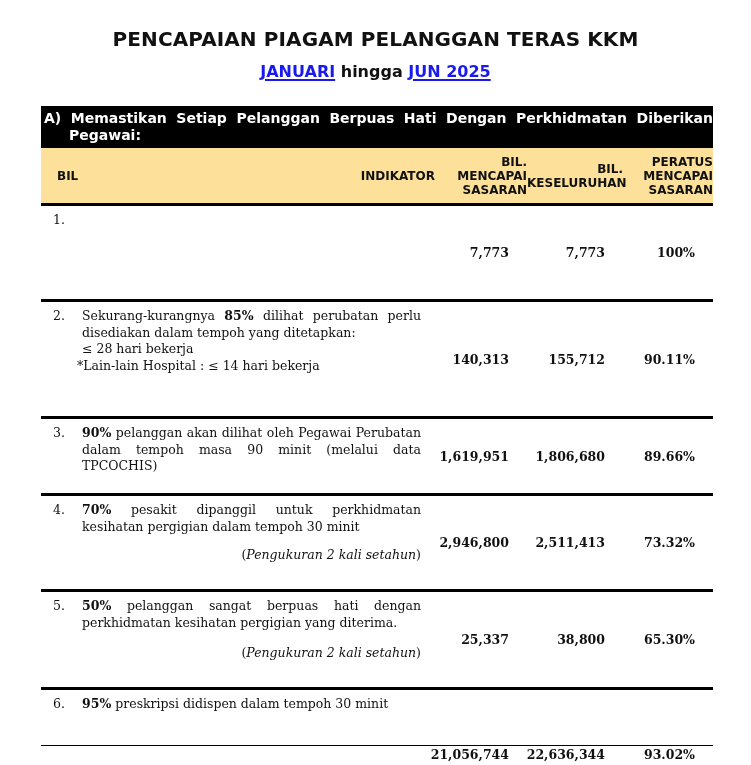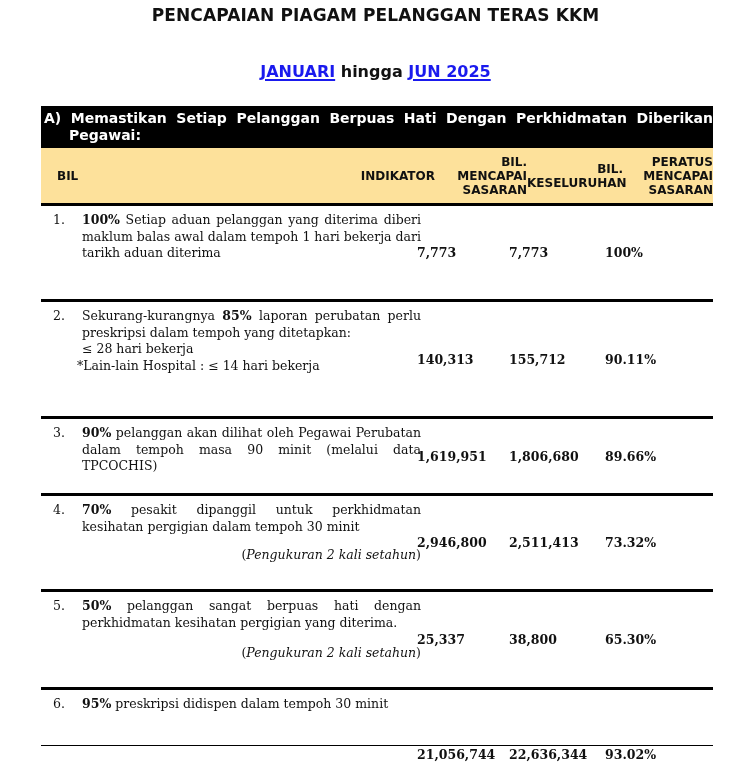--- a/index.html
+++ b/index.html
@@ -1,18 +1,18 @@
 <!DOCTYPE html>
 <html><head>
 <meta charset="utf-8">
 <style>
   html,body{margin:0;padding:0;background:#fff;}
   body{width:751px;height:765px;position:relative;overflow:hidden;color:#111;}
   .title{position:absolute;left:0;width:751px;text-align:center;font-family:"DejaVu Sans",sans-serif;font-weight:bold;}
-  .t1{top:5px;font-size:17px;letter-spacing:0.1px;}
+  .t1{top:27px;font-size:20px;letter-spacing:0.1px;}
   .t2{top:42px;font-size:16px;margin-top:20px;}
   .t2 .lnk{color:#1a1aee;text-decoration:underline;text-decoration-thickness:2px;text-underline-offset:2px;}
   .tbl{position:absolute;left:41px;top:106px;width:672px;}
   .sec{background:#000;color:#fff;font-family:"DejaVu Sans",sans-serif;font-weight:bold;font-size:14px;line-height:17px;padding:4px 0 6px 3px;height:32px;box-sizing:content-box;}
   .sec .l1{display:flex;justify-content:space-between;padding-right:0;}
   .sec .l2{padding-left:25px;}
   .hdr{background:#fde19b;height:55px;display:flex;align-items:center;font-family:"DejaVu Sans",sans-serif;font-weight:bold;font-size:12px;line-height:14px;border-bottom:3px solid #000;box-sizing:border-box;height:58px;}
   .hdr div{text-align:right;}
   .c-bil{width:38px;}
   .c-ind{width:356px;}
@@ -21,21 +21,21 @@
   .c-c{width:90px;}
   .hdr .c-bil{text-align:left;padding-left:16px;box-sizing:border-box;}
   .row{position:relative;display:flex;border-bottom:3px solid #000;font-family:"DejaVu Serif",serif;font-size:12.5px;}
   .row.last{border-bottom:1.5px solid #000;}
   .num{width:38px;box-sizing:border-box;padding:6px 0 0 12px;font-weight:normal;}
   .ind{width:339px;padding:6px 0 0 3px;line-height:16.5px;text-align:justify;}
   .ind b{font-weight:bold;}
   .note{display:block;text-align:right;font-style:normal;}
   .note i{}
   .vals{position:absolute;left:376px;top:0;bottom:0;display:flex;align-items:center;font-weight:bold;font-size:12.5px;}
-  .vals div{text-align:left;}
+  .vals div{text-align:right;}
   .r1{height:93px;} .r1 .vals{padding-top:0;}
   .r2{height:114px;}
   .r3{height:74px;}
   .r4{height:93px;}
   .r5{height:95px;}
   .r6{height:55px;}
   .r6 .vals{align-items:flex-start;padding-top:22px;margin-top:35px;}
 </style>
 </head>
 <body>
@@ -77,32 +77,31 @@
     </div>
     <div class="c-c">
       <div>PERATUS</div>
       <div>MENCAPAI</div>
       <div>SASARAN</div>
     </div>
   </div>
 
   <div class="row r1">
     <div class="num">1.</div>
-    <div class="ind"><b>100%</b><span> Setiap aduan pelanggan yang diterima diberi maklum balas awal dalam tempoh 1 hari bekerja dari tarikh aduan diterima</span></div>
     <div class="vals">
       <div class="c-a">7,773</div>
       <div class="c-b">7,773</div>
       <div class="c-c">100%</div>
     </div>
   </div>
 
   <div class="row r2">
     <div class="num">2.</div>
     <div class="ind">
-      <span>Sekurang-kurangnya </span><b>85%</b><span> laporan perubatan perlu preskripsi dalam tempoh yang ditetapkan:</span>
+      <span>Sekurang-kurangnya </span><b>85%</b><span> dilihat perubatan perlu disediakan dalam tempoh yang ditetapkan:</span>
       <div style="text-align:left">≤ 28 hari bekerja</div>
       <div style="text-align:left;margin-left:-5px">*Lain-lain Hospital : ≤ 14 hari bekerja</div>
     </div>
     <div class="vals">
       <div class="c-a">140,313</div>
       <div class="c-b">155,712</div>
       <div class="c-c">90.11%</div>
     </div>
   </div>
 

